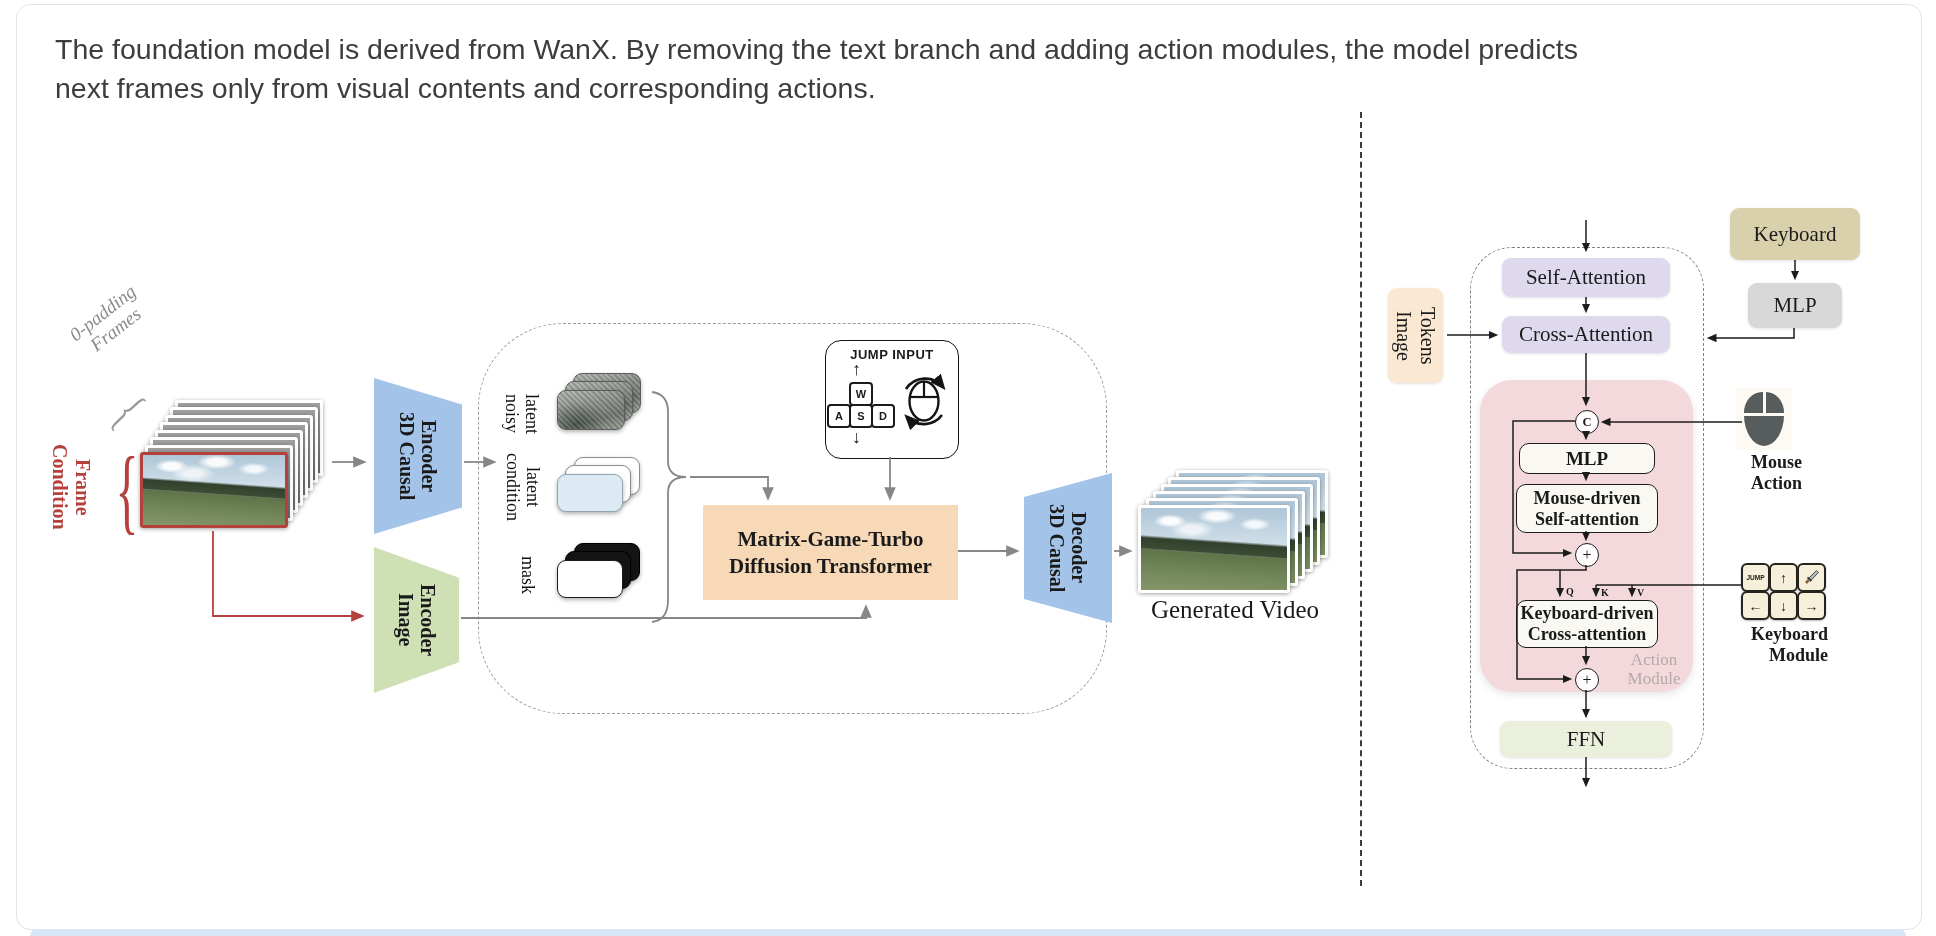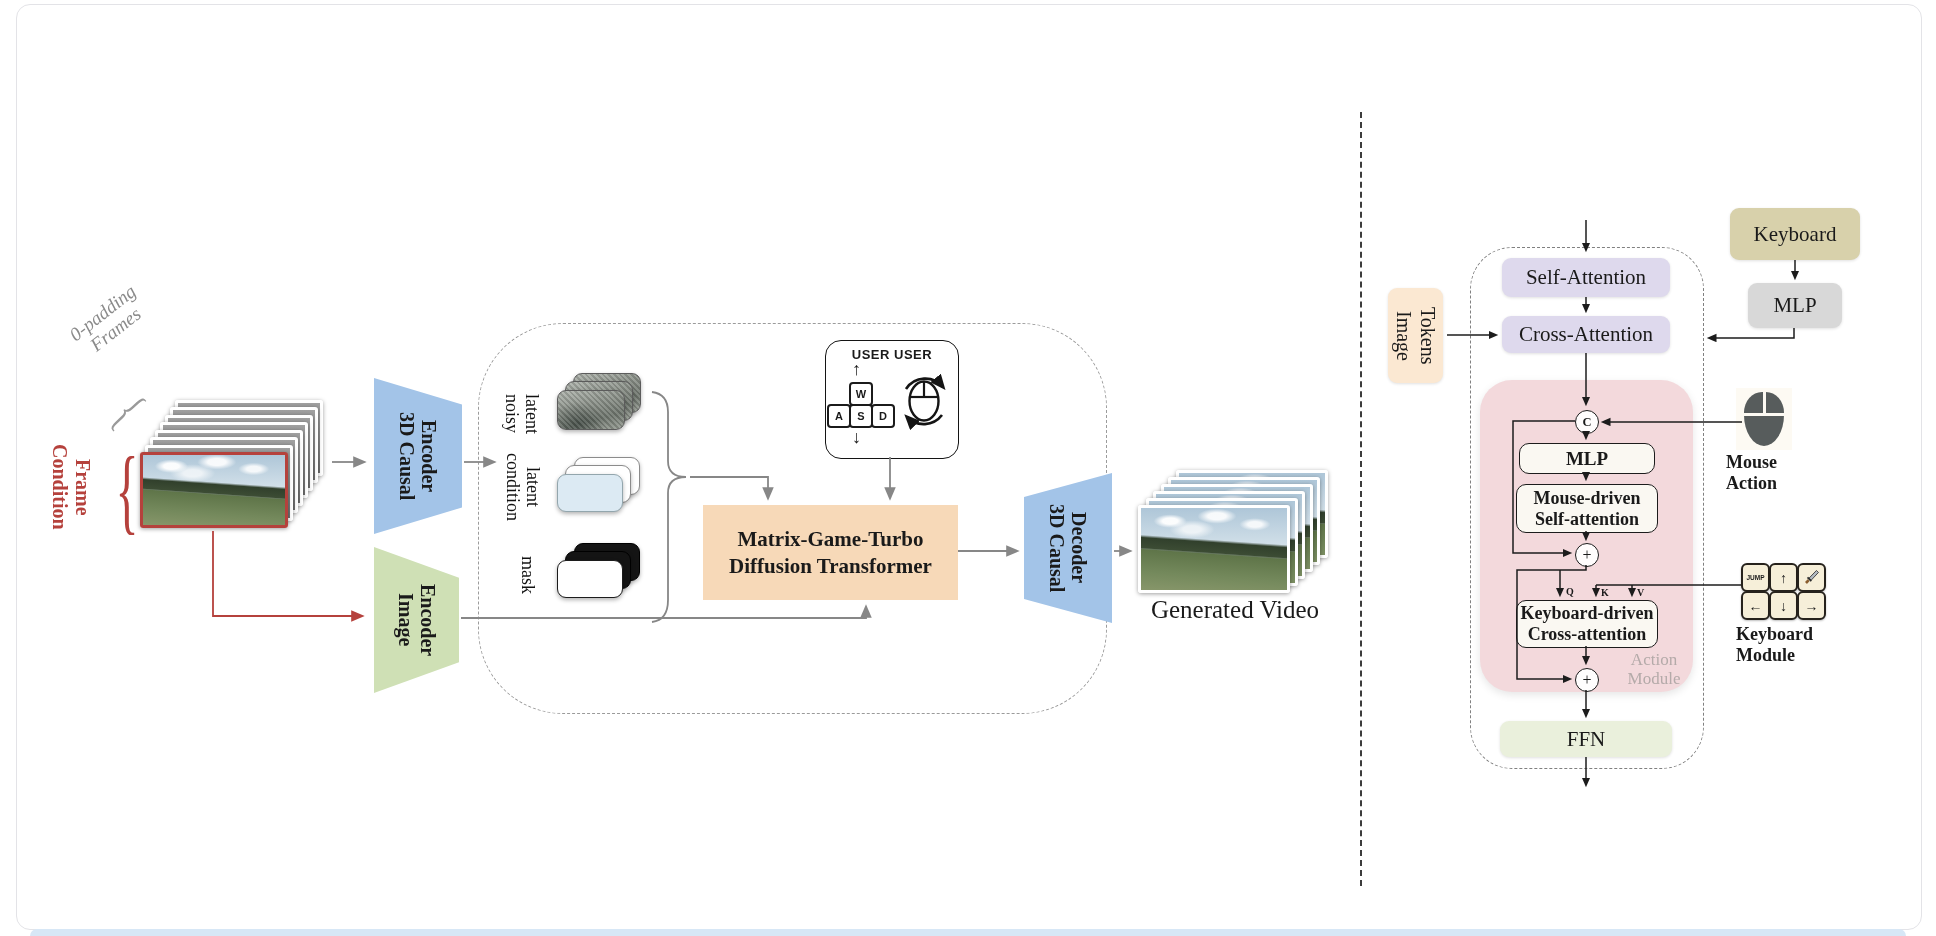--- a/index.html
+++ b/index.html
@@ -57,32 +57,36 @@
         background:#fffdfd;display:flex;align-items:center;justify-content:center;}
   .pink{background:#f3d9dc;border-radius:32px;box-shadow:0 3px 8px rgba(0,0,0,.10);}
   .dash-b{border:1.5px dashed #808080;border-radius:42px;}
   .qkv{position:absolute;font-size:10px;font-weight:bold;}
   .gkey{position:absolute;width:25px;height:25px;background:#f6efd9;border:2px solid #26221c;border-radius:6px;
         display:flex;align-items:center;justify-content:center;font-family:"Liberation Sans",sans-serif;
         font-weight:bold;box-shadow:0 1px 2px rgba(0,0,0,.25);}
   .mouse-b{background-color:#575c5c;border-radius:45% 45% 50% 50% / 38% 38% 58% 58%;
         background-image:linear-gradient(#fdfaf3,#fdfaf3),linear-gradient(#fdfaf3,#fdfaf3);
         background-size:3px 21px,100% 3px;background-position:50% 0,0 21px;background-repeat:no-repeat;}
-  .actlbl{font-weight:bold;font-size:18px;line-height:21px;text-align:left;}
+  .actlbl{font-weight:bold;font-size:18px;line-height:21px;text-align:right;}
   .caption{font-weight:bold;font-size:29px;text-align:center;}
   .divider{border-left:2px dashed #3c3c3c;}
   svg.overlay{position:absolute;left:0;top:0;pointer-events:none;}
 </style>
 </head>
 <body>
 <div id="root">
 
 <div class="abs card"></div>
 <div class="abs bottom-strip"></div>
 
+<div class="abs intro" style="left:55px;top:30px;">
+  <div>The foundation model is derived from WanX. By removing the text branch and adding action modules, the model predicts</div>
+  <div>next frames only from visual contents and corresponding actions.</div>
+</div>
 
 <div class="abs ml" style="left:34px;top:300px;width:150px;transform:rotate(-38deg);
      font-style:italic;font-size:19px;line-height:21px;color:#8a8a8a;text-align:center;">0-padding
 Frames</div>
 
 <div class="abs" style="left:116px;top:384px;font-size:54px;line-height:54px;color:#9a9a9a;
      transform:rotate(47deg) scaleX(.55);">{</div>
 
 <div class="abs ml vt" style="left:48px;top:434px;height:106px;font-size:20px;line-height:23px;
      font-weight:600;color:#b5413c;text-align:center;">Condition
@@ -131,21 +135,21 @@
   <div class="latent lat-blue" style="left:557px;top:474px;"></div>
 </div>
 
 <div class="abs" style="left:0;top:0;">
   <div class="latent lat-black" style="left:574px;top:543px;"></div>
   <div class="latent lat-black" style="left:565px;top:551px;"></div>
   <div class="latent lat-maskw" style="left:557px;top:560px;"></div>
 </div>
 
 <div class="abs ui-box" style="left:825px;top:340px;width:132px;height:117px;">
-  <div class="abs ui-title" style="left:0;top:6px;width:132px;text-align:center;">USER USER</div>
+  <div class="abs ui-title" style="left:0;top:6px;width:132px;text-align:center;">JUMP INPUT</div>
   <div class="karr" style="left:26px;top:18px;">↑</div>
   <div class="key" style="left:23px;top:41px;">W</div>
   <div class="key" style="left:1px;top:63px;">A</div>
   <div class="key" style="left:23px;top:63px;">S</div>
   <div class="key" style="left:45px;top:63px;">D</div>
   <div class="karr" style="left:26px;top:86px;">↓</div>
   <svg class="abs" style="left:70px;top:22px;" width="60" height="76" viewBox="0 0 60 76">
     <defs>
       <marker id="mk-ui" markerWidth="7" markerHeight="7" refX="4.5" refY="2.6" orient="auto">
         <path d="M0,0 L6,2.6 L0,5.2 Z" fill="#141414"></path>

